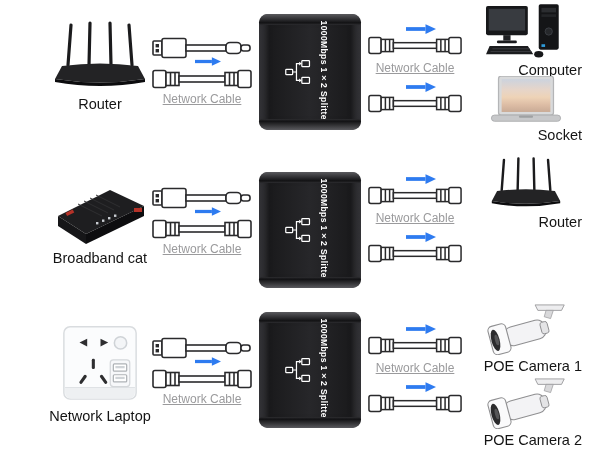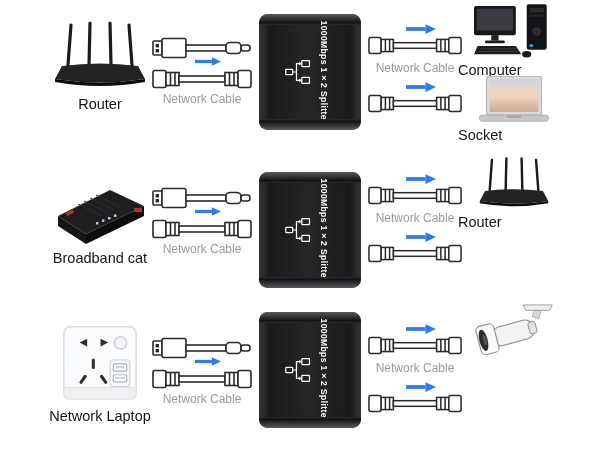--- a/index.html
+++ b/index.html
@@ -15,21 +15,21 @@
   .r2 .src .icon{margin-top:32px}
   .r3 .src .icon{margin-top:26px}
   .device-label{font-size:14.5px;color:var(--c-device-label,#141414);margin-top:4px;white-space:nowrap;}
 
   
   .cgl{position:absolute;left:150px;top:0;width:104px;height:150px;}
   .cgl .ca{position:absolute;left:2px;top:36px;}
   .cgl .ar{position:absolute;left:45px;top:57px;}
   .cgl .cb{position:absolute;left:2px;top:69px;}
   .cgl .cable-label{position:absolute;left:0;width:104px;top:92px;text-align:center;}
-  .cable-label{font-size:12px;color:var(--c-cable-label,#9a9a9c);white-space:nowrap;}
+  .cable-label{font-size:12px;color:var(--c-cable-label,#9a9a9c);white-space:nowrap;text-decoration:underline;}
 
   
   .splitter{position:absolute;left:259px;width:102px;height:116px;border-radius:10px;
     background:linear-gradient(90deg,#45454a 0,#1a1a1c 10%,#27272a 50%,#1a1a1c 90%,#45454a 100%);
     box-shadow:inset 0 0 12px rgba(0,0,0,.55);}
   .r1 .splitter{top:14px}.r2 .splitter{top:22px}.r3 .splitter{top:12px}
   .splitter::before,.splitter::after{content:"";position:absolute;left:0;right:0;height:11px;}
   .splitter::before{top:0;border-radius:10px 10px 3px 3px;
     background:linear-gradient(180deg,#5a5a5e,#121214 80%,#2e2e31);}
   .splitter::after{bottom:0;border-radius:3px 3px 10px 10px;
@@ -41,21 +41,21 @@
 
   
   .cgr{position:absolute;left:366px;top:0;width:98px;height:150px;}
   .cgr .ar1{position:absolute;left:40px;top:24px;}
   .cgr .cb1{position:absolute;left:2px;top:36px;}
   .cgr .cable-label{position:absolute;left:-6px;width:110px;top:61px;text-align:center;}
   .cgr .ar2{position:absolute;left:40px;top:82px;}
   .cgr .cb2{position:absolute;left:2px;top:94px;}
 
   
-  .tgt{position:absolute;left:458px;width:112px;text-align:left;}
+  .tgt{position:absolute;left:470px;width:112px;text-align:right;}
   .tgt .icon{display:block;margin:0 auto;}
   .tgt .device-label{margin-top:3px;}
   .r1 .tgt-a{top:4px}.r1 .tgt-b{top:76px}
   .r2 .tgt-a{top:6px}.r2 .tgt-b{top:84px}
   .r3 .tgt-a{top:4px}.r3 .tgt-b{top:78px}
 </style>
 </head>
 <body>
 
 <svg width="0" height="0" style="position:absolute" aria-hidden="true">
@@ -360,16 +360,23 @@
           <use href="#sym-arrow"></use>
         </svg>
       <svg class="cb2" width="94" height="19">
           <use href="#sym-cable-b"></use>
         </svg>
     </div>
     <div class="tgt tgt-a">
       <svg class="icon" width="84" height="51">
           <use href="#sym-camera"></use>
         </svg>
+      <div class="device-label">POE Camera 1</div>
+    </div>
+    <div class="tgt tgt-b">
+      <svg class="icon" width="84" height="51">
+          <use href="#sym-camera"></use>
+        </svg>
+      <div class="device-label">POE Camera 2</div>
     </div>
   </div>
 
 </div>
 
 </body></html>

